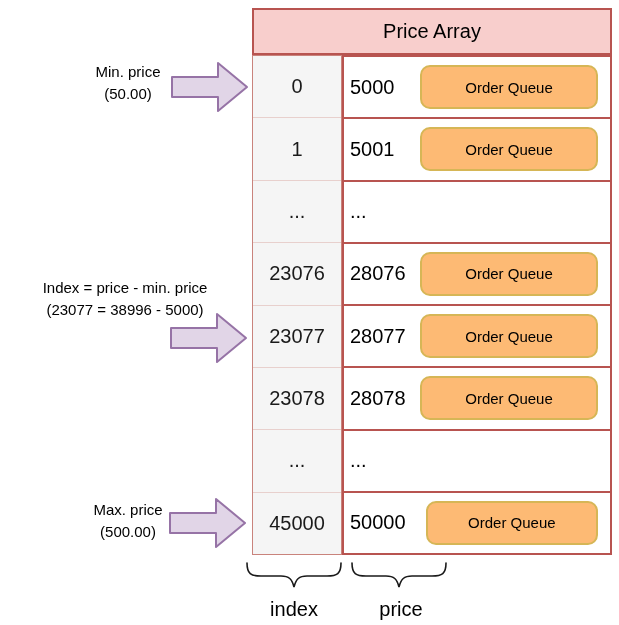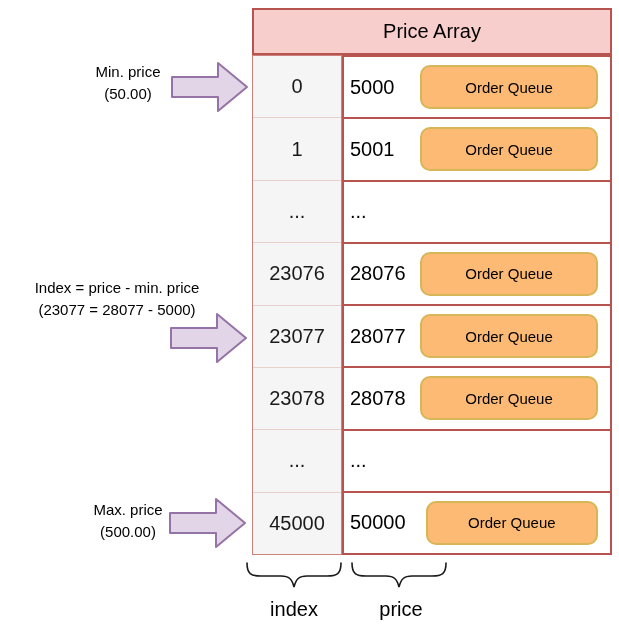--- a/index.html
+++ b/index.html
@@ -46,21 +46,21 @@
     border-radius:10px; display:flex; align-items:center; justify-content:center;
     font-size:15px; color:#000000; cursor:pointer;
   }
 
   
   .ann {
     position:absolute; text-align:center; font-size:15px; line-height:22px;
     color:#000000; white-space:nowrap;
   }
   .ann-min  { left:55px;  top:61px;  width:146px; }
-  .ann-idx  { left:8px;   top:277px; width:218px; }
+  .ann-idx  { left:16px;   top:277px; width:218px; }
   .ann-max  { left:55px;  top:499px; width:146px; }
 
   .arrow-svg { position:absolute; width:78px; height:52px; }
   .arrow-min { left:171px; top:61px; }
   .arrow-idx { left:170px; top:312px; }
   .arrow-max { left:169px; top:497px; }
 
   
   .braces-svg { position:absolute; left:245px; top:560px; width:210px; height:34px; }
   .col-label { position:absolute; font-size:20px; color:#000000; text-align:center; width:90px; }
@@ -117,21 +117,21 @@
       <div class="oq-btn">Order Queue</div>
     </div>
   </div>
 
   <div class="ann ann-min">
     <div>Min. price</div>
     <div>(50.00)</div>
   </div>
   <div class="ann ann-idx">
     <div>Index = price - min. price</div>
-    <div>(23077 = 28077 - 5000)</div>
+    <div>(23077 = 38996 - 5000)</div>
   </div>
   <div class="ann ann-max">
     <div>Max. price</div>
     <div>(500.00)</div>
   </div>
 
   <svg class="arrow-svg arrow-min" viewBox="0 0 78 52">
     <polygon points="1,16 47,16 47,2 76,26 47,50 47,36 1,36" fill="#e1d5e7" stroke="#9673a6" stroke-width="2" stroke-linejoin="round"></polygon>
   </svg>
   <svg class="arrow-svg arrow-idx" viewBox="0 0 78 52">

